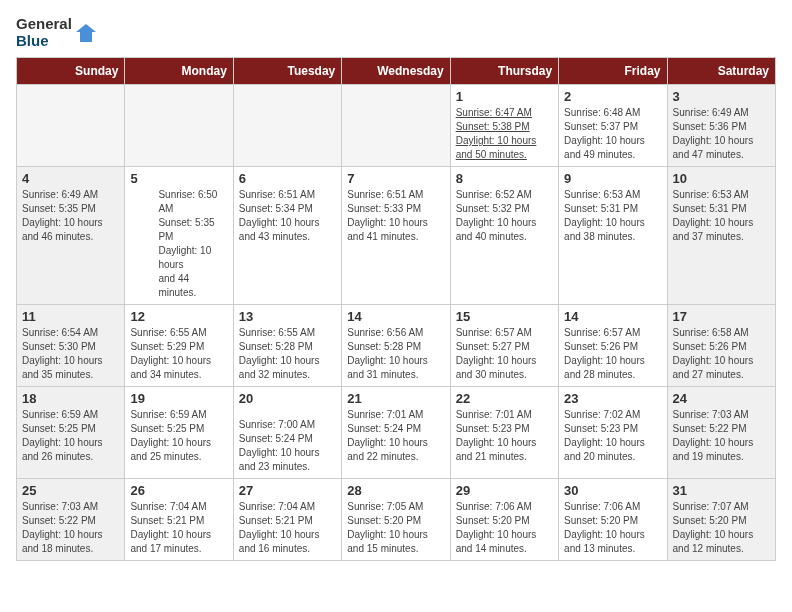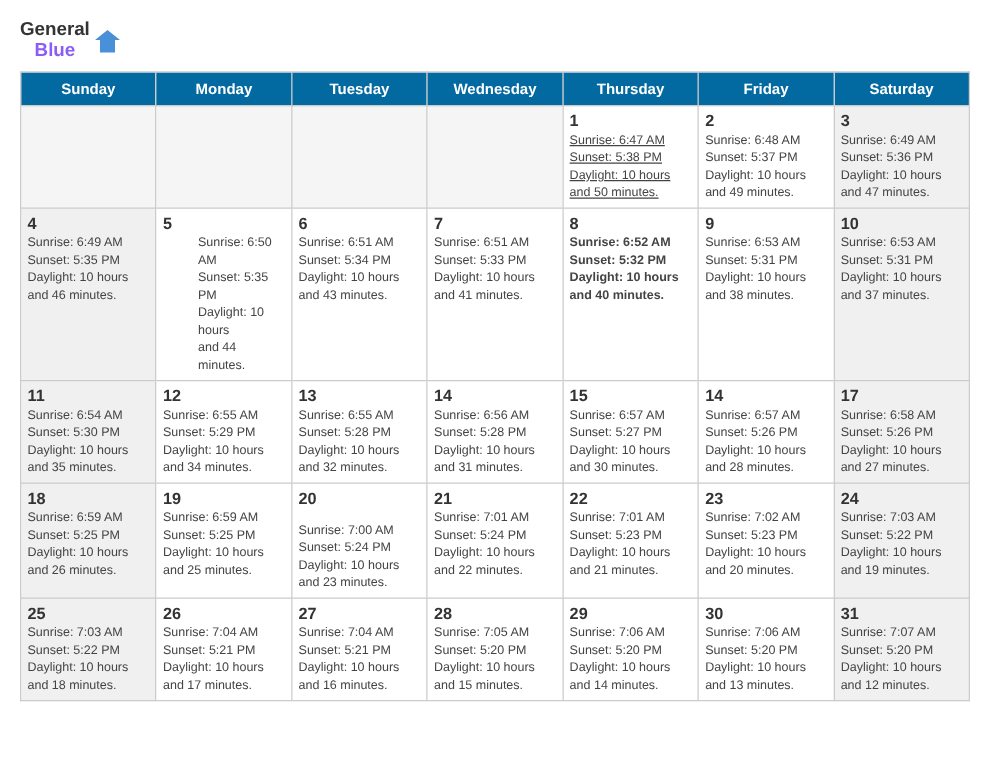--- a/index.html
+++ b/index.html
@@ -13,41 +13,40 @@
     .header {
       display: flex;
       justify-content: space-between;
       align-items: flex-start;
       margin-bottom: 8px;
     }
     .logo {
       display: flex;
       align-items: center;
       gap: 4px;
-      text-align: center;
     }
     .title-block { text-align: right; }
     .month-title {
       font-size: 32px;
       font-weight: bold;
       color: #333;
     }
     .subtitle {
       font-size: 14px;
       color: #555;
     }
     table {
       width: 100%;
       border-collapse: collapse;
       font-size: 11px;
     }
     thead th {
-      background-color: #0369a1;
+      background-color: #7f1d1d;
       color: #fff;
-      text-align: center;
+      text-align: right;
       padding: 6px 6px;
       font-size: 12px;
       font-weight: bold;
       border: 1px solid #ccc;
     }
     td {
       border: 1px solid #ccc;
       vertical-align: top;
       padding: 4px 5px;
       width: calc(100% / 7);
@@ -69,21 +68,21 @@
       color: #444;
     }
   </style>
 </head>
 <body>
 
 <div class="header">
   <div class="logo">
   <div style="font-size:15px;font-weight:bold;line-height:1.1;">
     <span style="color:#333">General</span><br>
-    <span style="color:#8b5cf6">Blue</span>
+    <span style="color:#0c4a6e">Blue</span>
   </div>
   <svg width="22" height="22" viewBox="0 0 22 22">
     <polygon points="10,2 20,10 16,10 16,20 4,20 4,10 0,10" fill="#4a90d9"></polygon>
   </svg>
 </div>
   <div class="title-block">
     <div class="month-title"></div>
     <div class="subtitle"></div>
   </div>
 </div>
@@ -152,21 +151,21 @@
         </td>
         <td>
           <span class="day-num">7</span>
           <div class="day-info" style="white-space: pre-line;">Sunrise: 6:51 AM
 Sunset: 5:33 PM
 Daylight: 10 hours
 and 41 minutes.</div>
         </td>
         <td>
           <span class="day-num">8</span>
-          <div class="day-info" style="white-space: pre-line; font-weight: bold;">Sunrise: 6:52 AM
+          <div class="day-info" style="white-space: pre-line;">Sunrise: 6:52 AM
 Sunset: 5:32 PM
 Daylight: 10 hours
 and 40 minutes.</div>
         </td>
         <td>
           <span class="day-num">9</span>
           <div class="day-info" style="white-space: pre-line;">Sunrise: 6:53 AM
 Sunset: 5:31 PM
 Daylight: 10 hours
 and 38 minutes.</div>

